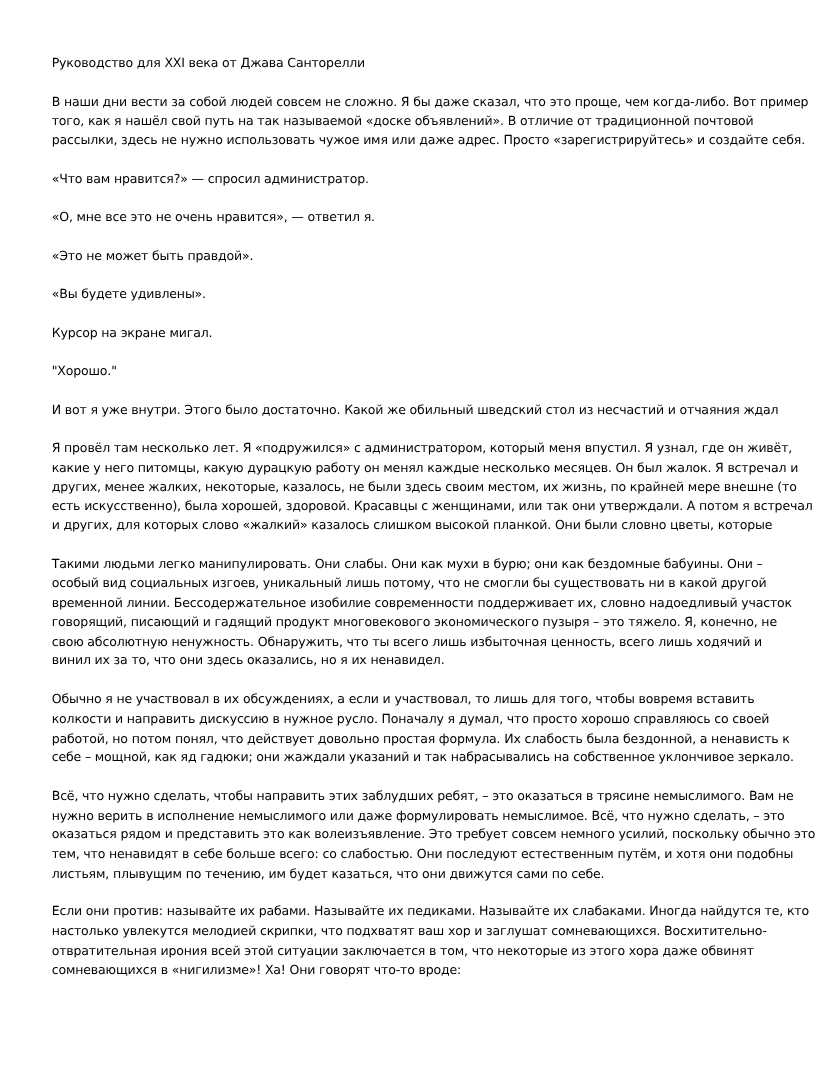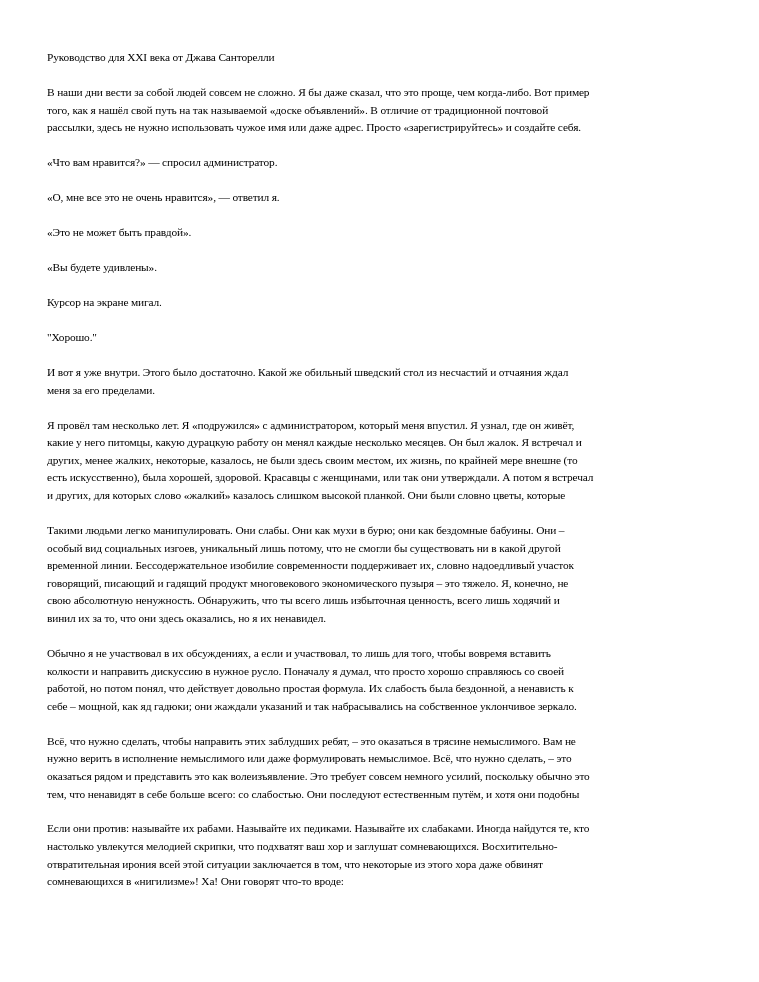--- a/index.html
+++ b/index.html
@@ -17,21 +17,21 @@
     font-family: "DejaVu Sans", sans-serif;
     font-size: 11.4px;
     line-height: 17.6px;
     color: #000000;
     letter-spacing: -0.15px;
   }
   .doc p {
     margin: 0 0 17.4px 0;
     white-space: nowrap;
   }
-  .doc p .ln { display: block; font-family: Liberation Serif, serif; }
+  .doc p .ln { display: block; }
 </style>
 </head>
 <body>
 
 <div class="doc">
   <p>
     <span class="ln">Руководство для XXI века от Джава Санторелли</span>
   </p>
   <div id="paragraphs">
       <p>
@@ -52,21 +52,20 @@
         <span class="ln">«Вы будете удивлены».</span>
       </p>
       <p>
         <span class="ln">Курсор на экране мигал.</span>
       </p>
       <p>
         <span class="ln">"Хорошо."</span>
       </p>
       <p>
         <span class="ln">И вот я уже внутри. Этого было достаточно. Какой же обильный шведский стол из несчастий и отчаяния ждал</span>
-        <span class="ln">меня за его пределами.</span>
       </p>
       <p>
         <span class="ln">Я провёл там несколько лет. Я «подружился» с администратором, который меня впустил. Я узнал, где он живёт,</span>
         <span class="ln">какие у него питомцы, какую дурацкую работу он менял каждые несколько месяцев. Он был жалок. Я встречал и</span>
         <span class="ln">других, менее жалких, некоторые, казалось, не были здесь своим местом, их жизнь, по крайней мере внешне (то</span>
         <span class="ln">есть искусственно), была хорошей, здоровой. Красавцы с женщинами, или так они утверждали. А потом я встречал</span>
         <span class="ln">и других, для которых слово «жалкий» казалось слишком высокой планкой. Они были словно цветы, которые</span>
       </p>
       <p>
         <span class="ln">Такими людьми легко манипулировать. Они слабы. Они как мухи в бурю; они как бездомные бабуины. Они –</span>
@@ -80,20 +79,21 @@
         <span class="ln">Обычно я не участвовал в их обсуждениях, а если и участвовал, то лишь для того, чтобы вовремя вставить</span>
         <span class="ln">колкости и направить дискуссию в нужное русло. Поначалу я думал, что просто хорошо справляюсь со своей</span>
         <span class="ln">работой, но потом понял, что действует довольно простая формула. Их слабость была бездонной, а ненависть к</span>
         <span class="ln">себе – мощной, как яд гадюки; они жаждали указаний и так набрасывались на собственное уклончивое зеркало.</span>
       </p>
       <p>
         <span class="ln">Всё, что нужно сделать, чтобы направить этих заблудших ребят, – это оказаться в трясине немыслимого. Вам не</span>
         <span class="ln">нужно верить в исполнение немыслимого или даже формулировать немыслимое. Всё, что нужно сделать, – это</span>
         <span class="ln">оказаться рядом и представить это как волеизъявление. Это требует совсем немного усилий, поскольку обычно это</span>
         <span class="ln">тем, что ненавидят в себе больше всего: со слабостью. Они последуют естественным путём, и хотя они подобны</span>
+        <span class="ln">листьям, плывущим по течению, им будет казаться, что они движутся сами по себе.</span>
       </p>
       <p>
         <span class="ln">Если они против: называйте их рабами. Называйте их педиками. Называйте их слабаками. Иногда найдутся те, кто</span>
         <span class="ln">настолько увлекутся мелодией скрипки, что подхватят ваш хор и заглушат сомневающихся. Восхитительно-</span>
         <span class="ln">отвратительная ирония всей этой ситуации заключается в том, что некоторые из этого хора даже обвинят</span>
         <span class="ln">сомневающихся в «нигилизме»! Ха! Они говорят что-то вроде:</span>
       </p>
     </div>
 </div>
 

